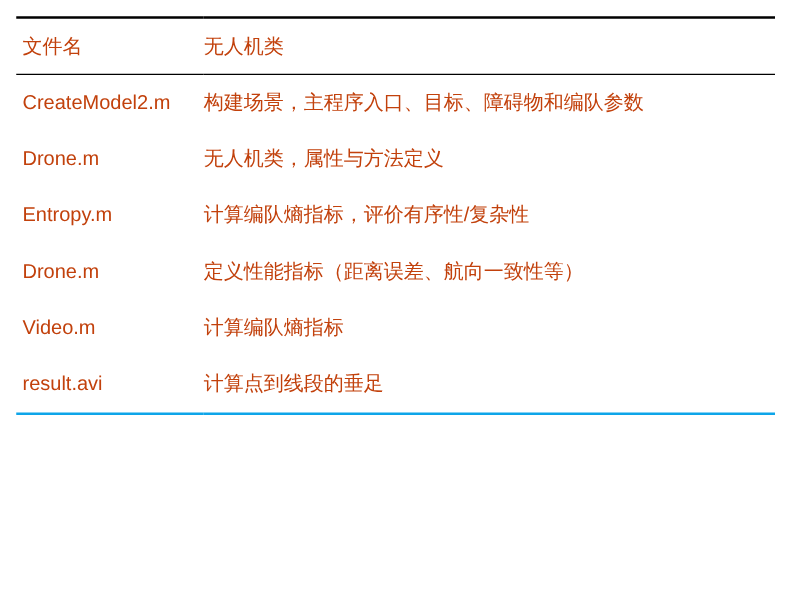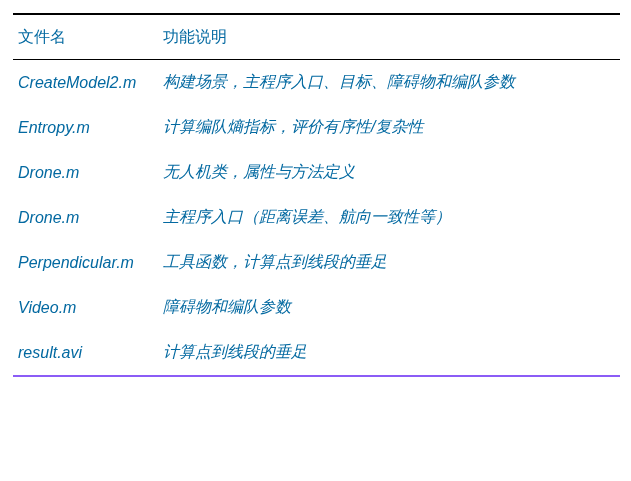--- a/index.html
+++ b/index.html
@@ -15,81 +15,77 @@
     box-sizing: border-box;
     width: 631px;
     height: 481px;
     padding: 13px 11px 0 13px;
   }
   table.file-table {
     border-collapse: collapse;
     width: 607px;
     table-layout: fixed;
     font-size: 16px;
-    color: #0369a1;
+    color: #c2410c;
   }
   table.file-table col.col-file { width: 150px; }
   thead tr {
     border-top: 2px solid #000000;
     border-bottom: 1.5px solid #000000;
   }
   tbody tr:last-child {
-    border-bottom: 2px solid #8b5cf6;
+    border-bottom: 2px solid #0ea5e9;
   }
   th, td {
     text-align: left;
     font-weight: normal;
     vertical-align: middle;
     padding: 0 0 0 5px;
     white-space: nowrap;
     overflow: visible;
   }
   thead th { height: 44px; }
-  tbody td { height: 45px; font-style: italic; }
+  tbody td { height: 45px; }
   td.desc-cell, th.desc-th { padding-left: 0; }
 </style>
 </head>
 <body>
 
 <div class="page">
   <table class="file-table">
     <colgroup>
       <col class="col-file">
       <col class="col-desc">
     </colgroup>
     <thead>
       <tr>
         <th>文件名</th>
-        <th class="desc-th">功能说明</th>
+        <th class="desc-th">无人机类</th>
       </tr>
     </thead>
     <tbody id="table-body">
         <tr>
           <td>CreateModel2.m</td>
           <td class="desc-cell">构建场景，主程序入口、目标、障碍物和编队参数</td>
         </tr>
         <tr>
+          <td>Drone.m</td>
+          <td class="desc-cell">无人机类，属性与方法定义</td>
+        </tr>
+        <tr>
           <td>Entropy.m</td>
           <td class="desc-cell">计算编队熵指标，评价有序性/复杂性</td>
         </tr>
         <tr>
           <td>Drone.m</td>
-          <td class="desc-cell">无人机类，属性与方法定义</td>
-        </tr>
-        <tr>
-          <td>Drone.m</td>
-          <td class="desc-cell">主程序入口（距离误差、航向一致性等）</td>
-        </tr>
-        <tr>
-          <td>Perpendicular.m</td>
-          <td class="desc-cell">工具函数，计算点到线段的垂足</td>
+          <td class="desc-cell">定义性能指标（距离误差、航向一致性等）</td>
         </tr>
         <tr>
           <td>Video.m</td>
-          <td class="desc-cell">障碍物和编队参数</td>
+          <td class="desc-cell">计算编队熵指标</td>
         </tr>
         <tr>
           <td>result.avi</td>
           <td class="desc-cell">计算点到线段的垂足</td>
         </tr>
       </tbody>
   </table>
 </div>
 
 </body></html>

